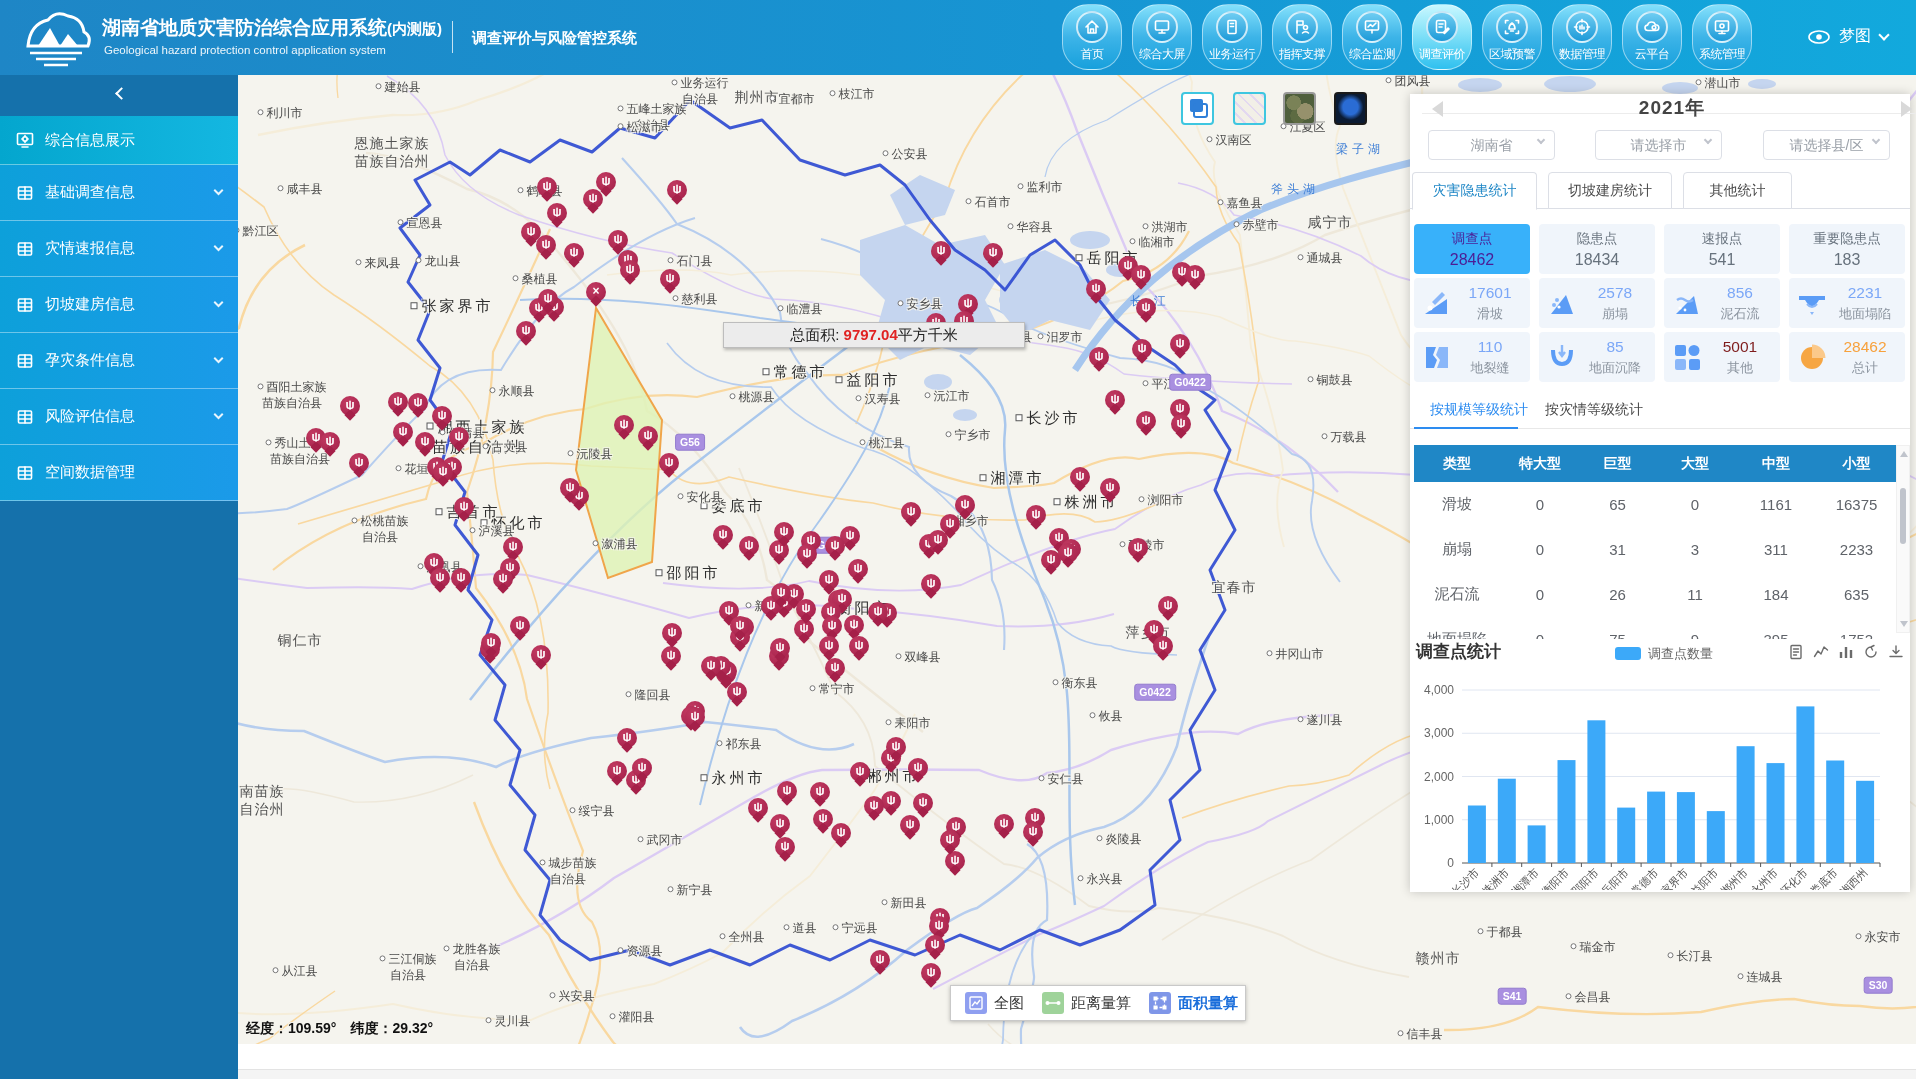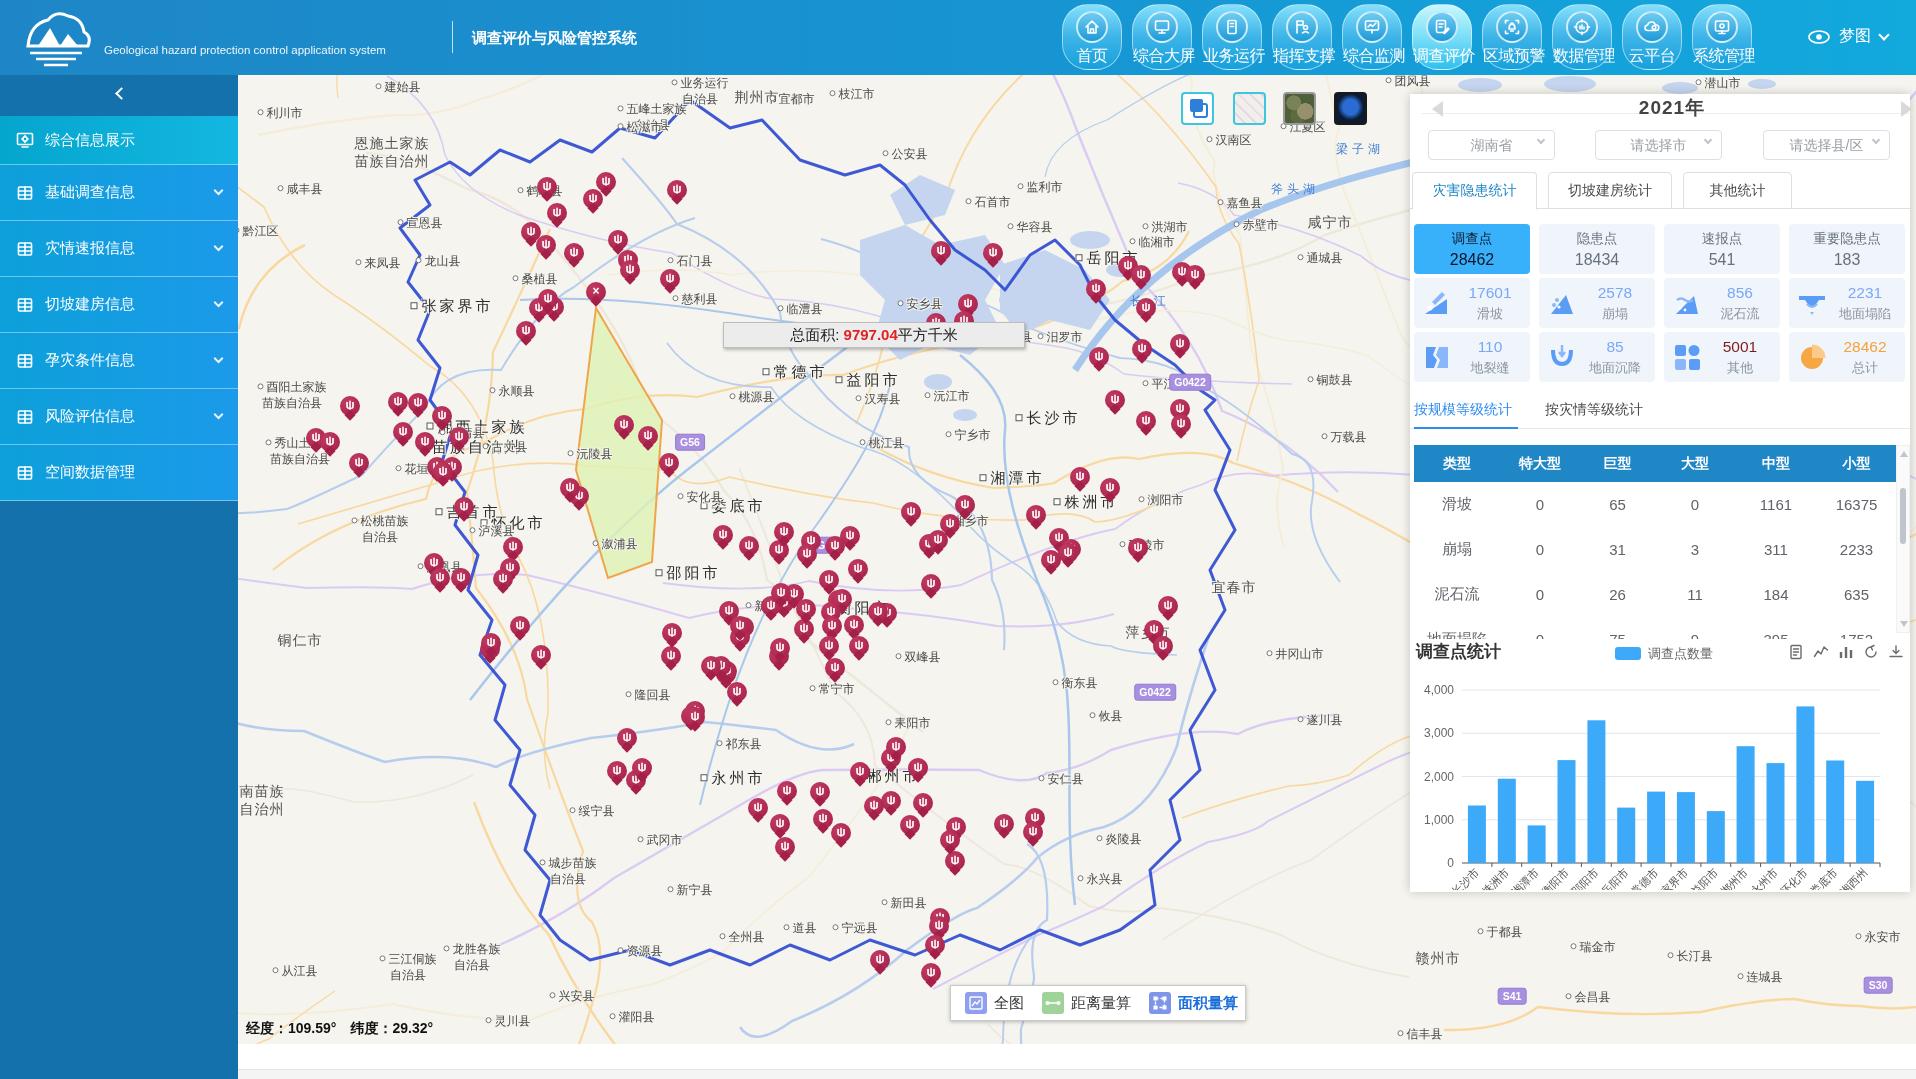--- a/index.html
+++ b/index.html
@@ -9,21 +9,21 @@
 .logo{position:absolute;left:16px;top:6px}
 .t1{position:absolute;left:102px;top:15px;color:#fff;font-size:19px;font-weight:bold;white-space:nowrap}
 .t1 .ed{font-size:15px}
 .t2{position:absolute;left:104px;top:44px;font-size:11.5px;color:rgba(255,255,255,.92);white-space:nowrap}
 .hdiv{position:absolute;left:452px;top:21px;width:1px;height:32px;background:rgba(255,255,255,.75)}
 .t3{position:absolute;left:472px;top:29px;font-size:15px;font-weight:bold;color:#fff;white-space:nowrap}
 .nav{position:absolute;left:1062px;top:4px;display:flex;gap:10px}
 .nbtn{width:60px;height:66px;border-radius:26px;background:linear-gradient(180deg,#84e0fb 0%,#3db4e8 50%,#17a0dc 100%);border:1px solid rgba(255,255,255,.5);text-align:center;cursor:pointer;flex:none}
 .nbtn.on{background:linear-gradient(180deg,#c8f7ff 0%,#8ae4f9 40%,#2fc0ef 100%)}
 .nico{width:32px;height:32px;border-radius:50%;margin:6px auto 3px;background:linear-gradient(180deg,#6fcdf2,#1d9ad8);border:2px solid rgba(255,255,255,.75);display:flex;align-items:center;justify-content:center}
-.nlab{font-size:16px;color:#fff;white-space:nowrap;letter-spacing:-0.5px}
+.nlab{font-size:12px;color:#fff;white-space:nowrap;letter-spacing:-0.5px}
 .usr{position:absolute;right:28px;top:26px;color:#fff;font-size:16px;display:flex;align-items:center;gap:9px;cursor:pointer}
 .chev{display:inline-block;width:8px;height:8px;border-right:2px solid #fff;border-bottom:2px solid #fff;transform:rotate(45deg);margin-top:-4px}
 
 .sb{position:absolute;left:0;top:75px;width:238px;height:1004px;background:#1571ab;z-index:40}
 .sb-col{height:41px;display:flex;align-items:center;justify-content:center;cursor:pointer}
 .sb-col .chev{transform:rotate(135deg);width:9px;height:9px;margin-left:4px}
 .sb-item{height:56px;background:linear-gradient(90deg,#0da0da,#1b9ae9);border-bottom:1px solid rgba(255,255,255,.4);display:flex;align-items:center;padding:0 16px;color:#fff;font-size:15px;cursor:pointer;position:relative}
 .sb-item.on{height:49px;background:linear-gradient(90deg,#04a6ce,#14b7e1)}
 .sb-item .sico{margin-right:11px;display:flex}
 .sb-item .chev{position:absolute;right:16px;width:7px;height:7px;border-color:rgba(255,255,255,.9)}
@@ -56,21 +56,21 @@
 .yarr.r{right:10px;border-left:11px solid #d9d9d9}
 .sel{position:absolute;top:36px;height:30px;width:127px;border:1px solid #dcdfe6;border-radius:4px;font-size:14px;color:#9aa0a8;line-height:28px;text-align:center;cursor:pointer}
 .sel .chev{border-color:#c0c4cc;width:6px;height:6px;position:absolute;right:10px;top:10px}
 .ptabs{position:absolute;left:0;top:78px;width:500px;height:37px;border-bottom:1px solid #dcdfe6}
 .ptab{position:absolute;top:0;height:37px;border:1px solid #dcdfe6;border-radius:4px 4px 0 0;background:#fff;font-size:14px;color:#4a4a4a;text-align:center;line-height:35px;cursor:pointer}
 .ptab.on{color:#1f87c6;border-bottom:1px solid #fff;height:38px}
 .stat{position:absolute;width:116px;height:50px;border-radius:4px;background:#f0f5fb;text-align:center;cursor:pointer}
 .stat .l{font-size:13.5px;color:#67727d;margin-top:6px}
 .stat .v{font-size:16px;color:#67727d;margin-top:3px}
 .stat.on{background:#38b1fa}
-.stat.on .l,.stat.on .v{color:#0f172a}
+.stat.on .l,.stat.on .v{color:#4c1d95}
 .tile{position:absolute;width:116px;height:50px;border-radius:4px;background:#f0f5fb;cursor:default}
 .tile svg{position:absolute;left:8px;top:10px}
 .tile .v{position:absolute;left:42px;right:6px;top:6px;text-align:center;font-size:15.5px;color:#7ba7f7}
 .tile .l{position:absolute;left:42px;right:6px;top:27px;text-align:center;font-size:13px;color:#8a939e}
 .ltab{position:absolute;top:307px;font-size:14px;color:#4a4a4a;cursor:pointer}
 .ltab.on{color:#2d8cf0}
 .lline{position:absolute;left:0;top:334px;width:500px;height:1px;background:#e8e8e8}
 .lul{position:absolute;left:4px;top:333px;width:104px;height:2px;background:#2d8cf0}
 .tbl{position:absolute;left:4px;top:351px;width:482px;height:194px;overflow:hidden}
 .tbl table{border-collapse:collapse;width:482px;table-layout:fixed}
@@ -94,20 +94,21 @@
 </head>
 <body>
 
 <div class="hdr">
   <svg class="logo" width="78" height="64" viewBox="0 0 78 64">
     <path d="M12 40 Q14 18 32 14 Q40 4 52 10 Q66 12 68 26 Q76 30 72 40 Z" fill="none" stroke="#fff" stroke-width="3"></path>
     <path d="M22 40 L34 22 L44 40 Z" fill="#fff"></path>
     <path d="M44 40 L52 28 L62 40 Z" fill="#fff"></path>
     <path d="M14 47 H66 M20 53 H60 M28 59 H52" stroke="#fff" stroke-width="2.5"></path>
   </svg>
+  <div class="t1"><span>湖南省地质灾害防治综合应用系统</span><span class="ed">(内测版)</span></div>
   <div class="t2">Geological hazard protection control application system</div>
   <div class="hdiv"></div>
   <div class="t3">调查评价与风险管控系统</div>
   <div class="nav" id="nav">
       <div class="nbtn">
         <div class="nico">
           <svg width="18" height="18" viewBox="0 0 18 18">
             <path d="M3,9 L9,3 L15,9 M5,8 V15 H13 V8 M7.5,15 V11 H10.5 V15" fill="none" stroke="#fff" stroke-width="1.6" stroke-linecap="round" stroke-linejoin="round"></path>
           </svg>
         </div>
@@ -1084,21 +1085,21 @@
       <div class="tile" style="left:379px;top:238px">
         <svg width="30" height="30" viewBox="0 0 30 30">
           <circle cx="15" cy="16" r="11" fill="#f6a643"></circle>
           <path d="M15,16 L15,2.5 A13.5,13.5 0 0 1 28.5,16 Z" fill="#fbc98a"></path>
         </svg>
         <div class="v" style="color:#f7a13c">28462</div>
         <div class="l">总计</div>
       </div>
     </div>
   <div id="ltabs">
-      <div class="ltab on" style="left:4px">按规模等级统计</div>
+      <div class="ltab on" style="left:20px">按规模等级统计</div>
       <div class="ltab" style="left:135px">按灾情等级统计</div>
     </div>
   <div class="lline"></div>
   <div class="lul"></div>
   <div class="tbl">
       <table id="ttable">
         <tbody>
           <tr>
             <th style="width:86px">类型</th>
             <th style="width:80px">特大型</th>

